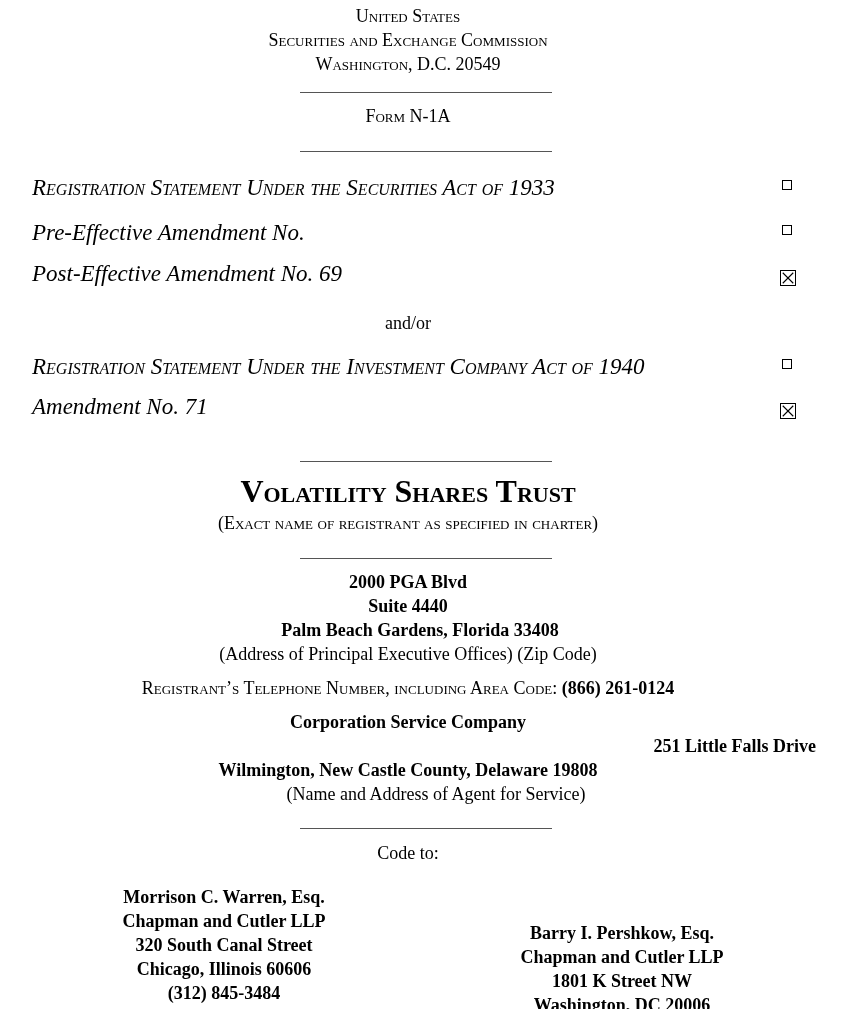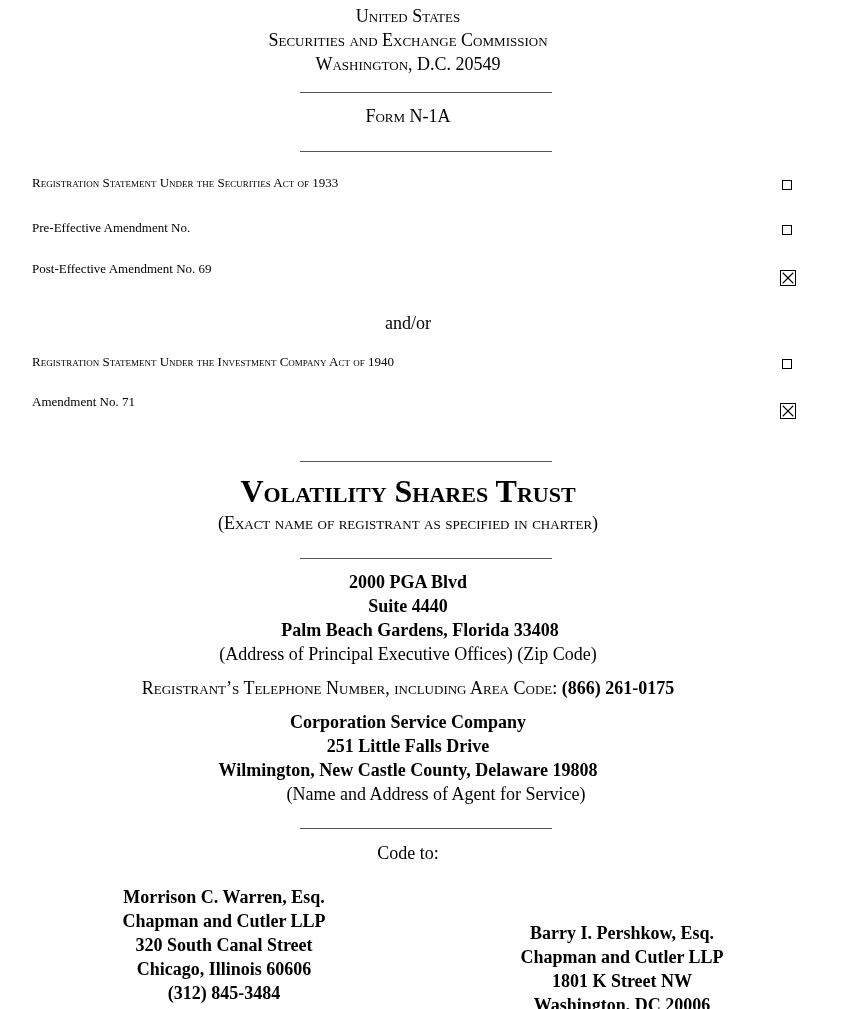--- a/index.html
+++ b/index.html
@@ -4,21 +4,21 @@
   <style>
     html, body { margin: 0; padding: 0; background: #ffffff; }
     body {
       width: 843px; height: 1009px; position: relative; overflow: hidden;
       font-family: "Liberation Serif", "DejaVu Serif", serif;
       color: #000; font-size: 18px;
     }
     .center { position: absolute; left: 0; width: 816px; text-align: center; white-space: nowrap; }
     .sc { font-variant: small-caps; }
     .rule { position: absolute; left: 300px; width: 252px; height: 0; border-top: 1px solid #555; }
-    .row { position: absolute; left: 32px; white-space: nowrap; font-size: 13px; }
+    .row { position: absolute; left: 32px; white-space: nowrap; font-size: 23px; font-style: italic; }
     .cb {
       position: absolute; left: 782px; width: 10px; height: 10px;
       border: 1px solid #000; box-sizing: border-box;
     }
     .cb.big { left: 780px; width: 16px; height: 16px; border-width: 1.5px; }
     .cb svg { position: absolute; left: 0; top: 0; width: 100%; height: 100%; }
     .bold { font-weight: bold; }
     .title { font-size: 32px; font-weight: bold; font-variant: small-caps; }
     .col { position: absolute; width: 300px; text-align: center; font-weight: bold; line-height: 24px; white-space: nowrap; }
   </style>
@@ -65,25 +65,25 @@
 <div class="center sc" style="top:513px;">(Exact name of registrant as specified in charter)</div>
 <div class="rule" style="top:558px;"></div>
 
 <div class="center bold" style="top:572px;">2000 PGA Blvd</div>
 <div class="center bold" style="top:596px;">Suite 4440</div>
 <div class="center bold" style="top:620px;padding-left:12px;">Palm Beach Gardens, Florida 33408</div>
 <div class="center" style="top:644px;">(Address of Principal Executive Offices) (Zip Code)</div>
 
 <div class="center" style="top:678px;">
   <span class="sc">Registrant’s Telephone Number, including Area Code:</span>
-  <span class="bold">(866) 261-0175</span>
+  <span class="bold">(866) 261-0124</span>
 </div>
 
 <div class="center bold" style="top:712px;">Corporation Service Company</div>
-<div class="center bold" style="top:736px;">251 Little Falls Drive</div>
+<div class="center bold" style="top:736px;text-align:right;">251 Little Falls Drive</div>
 <div class="center bold" style="top:760px;">Wilmington, New Castle County, Delaware 19808</div>
 <div class="center" style="top:784px;padding-left:28px;">(Name and Address of Agent for Service)</div>
 
 <div class="rule" style="top:828px;"></div>
 <div class="center" style="top:843px;">Code to:</div>
 
 <div class="col" style="left:74px; top:885px;">
   <div>Morrison C. Warren, Esq.</div>
   <div>Chapman and Cutler LLP</div>
   <div>320 South Canal Street</div>

